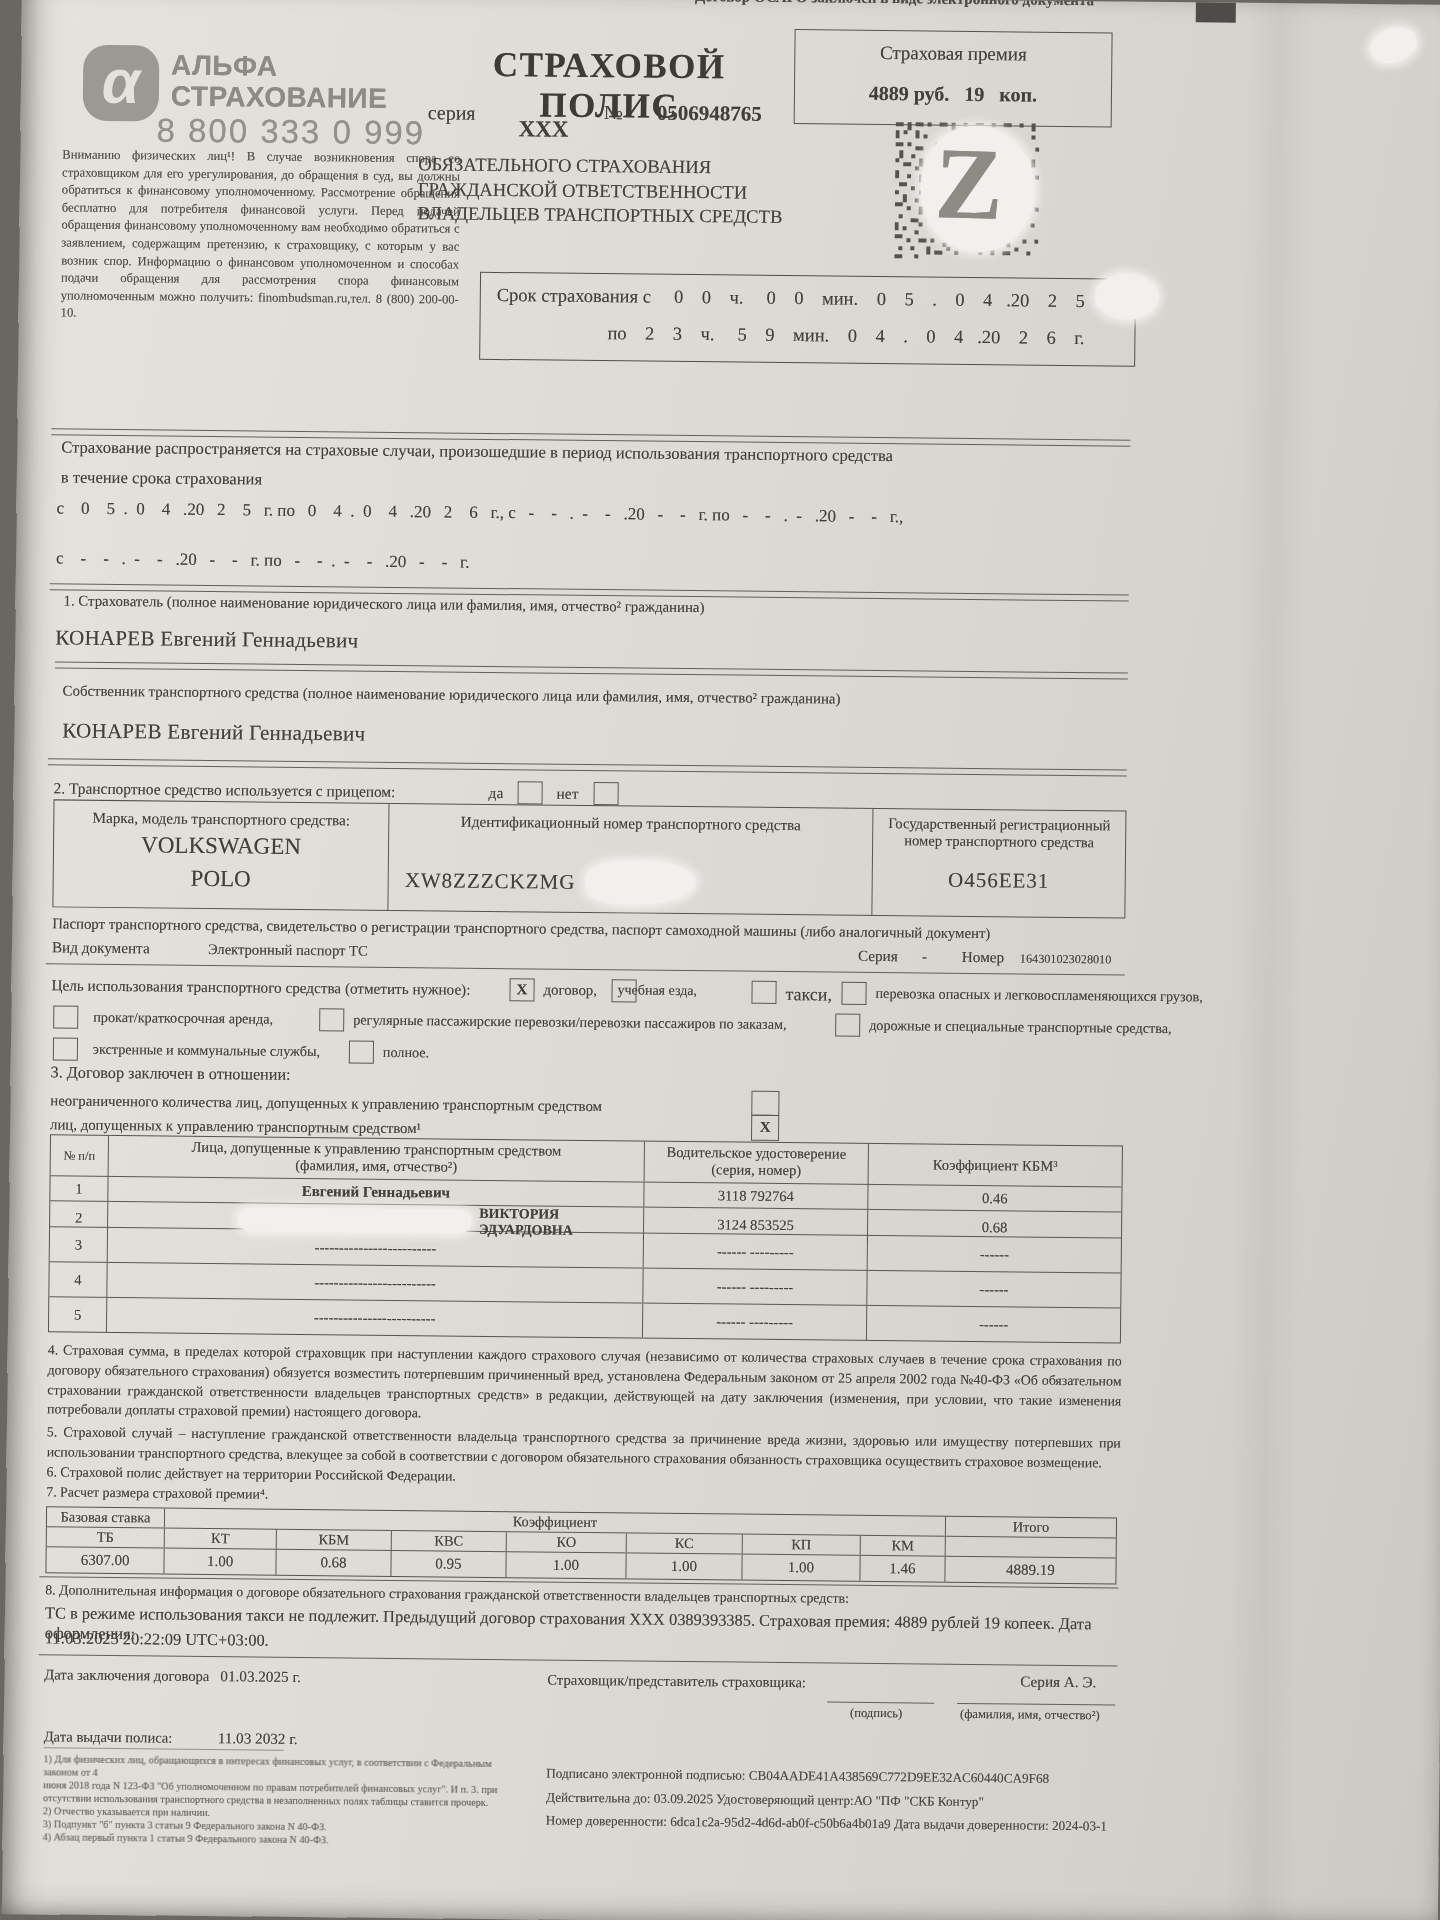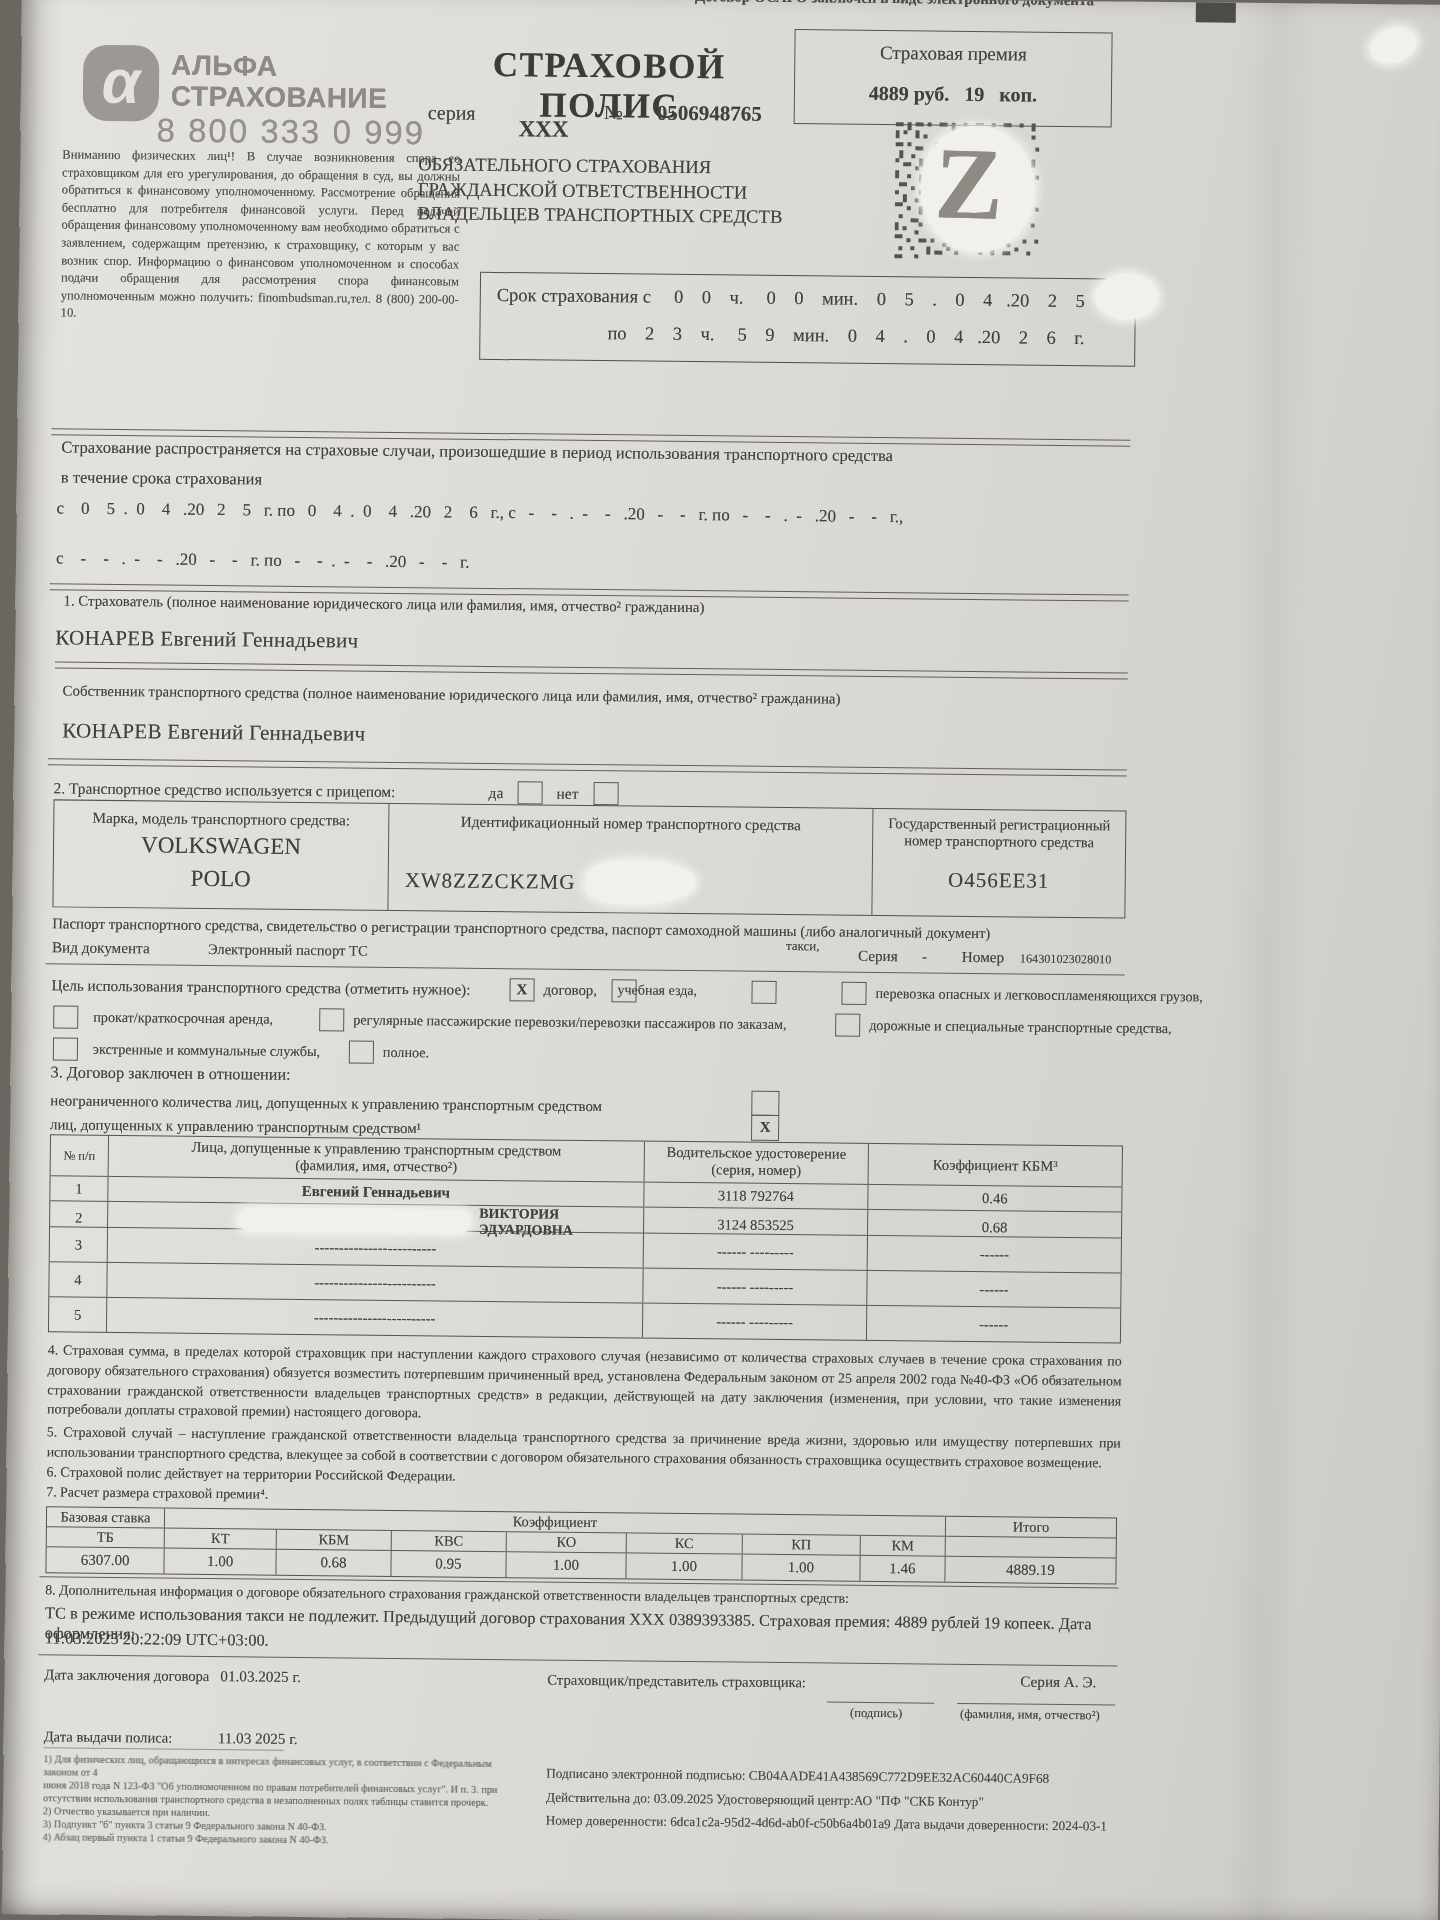--- a/index.html
+++ b/index.html
@@ -216,21 +216,21 @@
   <div class="abs" style="left:950px;top:948px;font-size:15.2px">Номер</div>
   <div class="abs" style="left:1008px;top:951px;font-size:12.2px">164301023028010</div>
   <div class="sline" style="left:34px;top:973px;width:1079px"></div>
 
   <div class="abs" style="left:40px;top:986px;font-size:15.2px">Цель использования транспортного средства (отметить нужное):</div>
   <div class="cb" style="left:498px;top:983px">X</div>
   <div class="abs" style="left:532px;top:986px;font-size:14.8px">договор,</div>
   <div class="cb" style="left:600px;top:983px"></div>
   <div class="abs" style="left:606px;top:986px;font-size:14px">учебная езда,</div>
   <div class="cb" style="left:740px;top:983px"></div>
-  <div class="abs" style="left:774px;top:940px;font-size:13px">такси,</div>
+  <div class="abs" style="left:774px;top:986px;font-size:18px">такси,</div>
   <div class="cb" style="left:830px;top:983px"></div>
   <div class="abs" style="left:864px;top:986px;font-size:14.2px">перевозка опасных и легковоспламеняющихся грузов,</div>
 
   <div class="cb" style="left:42px;top:1015px"></div>
   <div class="abs" style="left:82px;top:1018px;font-size:14.2px">прокат/краткосрочная аренда,</div>
   <div class="cb" style="left:308px;top:1015px"></div>
   <div class="abs" style="left:342px;top:1018px;font-size:14.2px">регулярные пассажирские перевозки/перевозки пассажиров по заказам,</div>
   <div class="cb" style="left:824px;top:1015px"></div>
   <div class="abs" style="left:858px;top:1018px;font-size:14.2px">дорожные и специальные транспортные средства,</div>
 
@@ -336,21 +336,21 @@
   <div class="sline" style="left:34px;top:1664px;width:1079px"></div>
   <div class="abs" style="left:40px;top:1676px;font-size:14.6px">Дата заключения договора</div>
   <div class="abs" style="left:216px;top:1675px;font-size:15.2px">01.03.2025 г.</div>
   <div class="abs" style="left:543px;top:1676px;font-size:14.6px">Страховщик/представитель страховщика:</div>
   <div class="abs" style="left:1016px;top:1672px;font-size:15.2px">Серия А. Э.</div>
   <div class="sline" style="left:823px;top:1703px;width:107px;border-top-width:1px"></div>
   <div class="sline" style="left:953px;top:1703px;width:158px;border-top-width:1px"></div>
   <div class="abs" style="left:846px;top:1707px;font-size:12.6px">(подпись)</div>
   <div class="abs" style="left:956px;top:1707px;font-size:12.6px">(фамилия, имя, отчество²)</div>
   <div class="abs" style="left:40px;top:1738px;font-size:14.6px">Дата выдачи полиса:</div>
-  <div class="abs" style="left:214px;top:1737px;font-size:15.2px">11.03 2025 г.</div>
+  <div class="abs" style="left:214px;top:1737px;font-size:15.2px">11.03 2032 г.</div>
 
   <div class="sline" style="left:40px;top:1757px;width:240px;border-top-width:1px;opacity:.6"></div>
   <div class="abs" style="left:40px;top:1762px;width:478px;font-size:10.2px;line-height:13px;color:#56544f;opacity:.88;filter:blur(.35px)">
     <div>1) Для физических лиц, обращающихся в интересах финансовых услуг, в соответствии с Федеральным законом от 4</div>
     <div>июня 2018 года N 123-ФЗ "Об уполномоченном по правам потребителей финансовых услуг". И п. 3. при</div>
     <div>отсутствии использования транспортного средства в незаполненных полях таблицы ставится прочерк.</div>
     <div>2) Отчество указывается при наличии.</div>
     <div>3) Подпункт "б" пункта 3 статьи 9 Федерального закона N 40-ФЗ.</div>
     <div>4) Абзац первый пункта 1 статьи 9 Федерального закона N 40-ФЗ.</div>
   </div>

